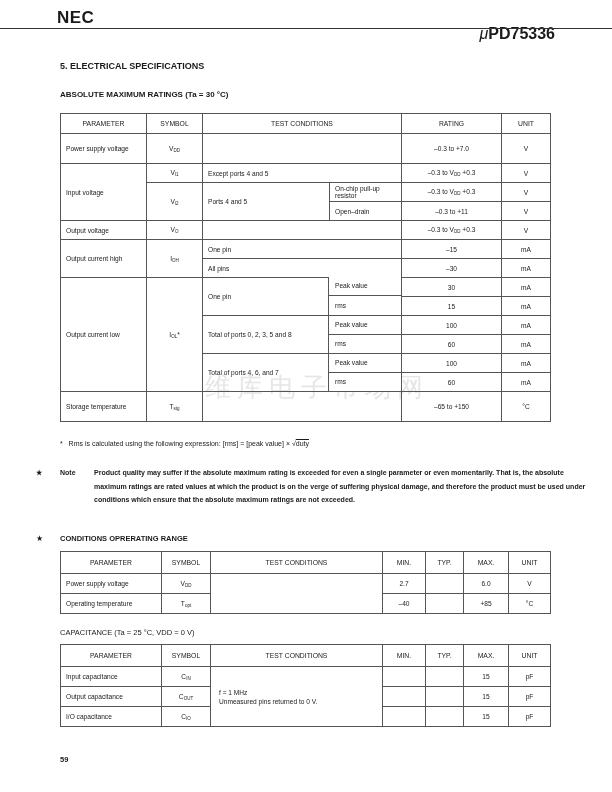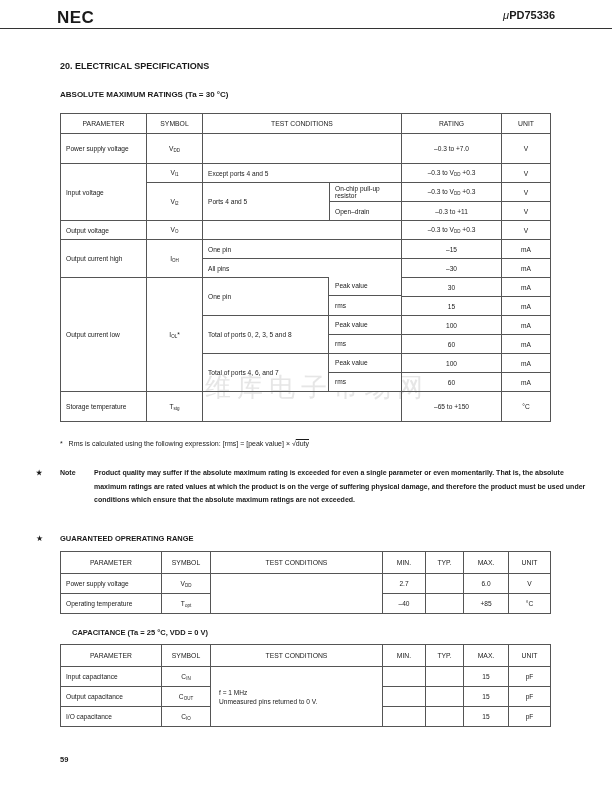--- a/index.html
+++ b/index.html
@@ -1,49 +1,49 @@
 <!DOCTYPE html>
 <html><head>
 <meta charset="utf-8">
 <style>
   html, body { margin: 0; padding: 0; background: #ffffff; }
   body { width: 612px; height: 792px; position: relative; overflow: hidden; font-family: "Liberation Sans", sans-serif; color: #1a1a1a; }
   .abs { position: absolute; }
   .hdr-logo { left: 57px; top: 8px; font-size: 17px; font-weight: bold; letter-spacing: 0.5px; font-family: "Liberation Sans", sans-serif; }
-  .hdr-part { right: 57px; top: 9px; font-size: 11px; font-weight: bold; }
+  .hdr-part { right: 57px; top: 25px; font-size: 16px; font-weight: bold; }
   .hdr-part .mu { font-style: italic; font-weight: normal; }
   .hdr-rule { left: 0; top: 28px; width: 612px; height: 0; border-top: 1.4px solid #333; }
   .sec-title { left: 60px; top: 61px; font-size: 9px; font-weight: bold; }
   .sub-title { left: 60px; top: 90px; font-size: 8px; font-weight: bold; }
   table.spec { position: absolute; border-collapse: collapse; font-size: 6.6px; table-layout: fixed; }
   table.spec td, table.spec th { border: 0.8px solid #555; padding: 0 5px; vertical-align: middle; font-weight: normal; }
   table.spec { border: 1.2px solid #333; }
   table.spec th { text-align: center; font-size: 6.8px; }
   .c { text-align: center; }
   .l { text-align: left; }
   sub { font-size: 4.5px; vertical-align: -1px; }
   .note { left: 36px; top: 466px; width: 520px; font-size: 7px; font-weight: bold; line-height: 13.5px; }
   .note .star { position: absolute; left: 0; top: 0; }
   .note .label { position: absolute; left: 24px; top: 0; }
   .note .body { position: absolute; left: 58px; top: 0; width: 500px; }
   .rms-expr { left: 60px; top: 440px; font-size: 7px; }
   .watermark { left: 205px; top: 370px; font-size: 26px; color: #e6e6e6; letter-spacing: 6px; font-family: "DejaVu Serif", serif; white-space: nowrap; z-index: 0; }
   .pagenum { left: 60px; top: 755px; font-size: 7.5px; font-weight: bold; }
   .g-title { left: 60px; top: 534px; font-size: 7.5px; font-weight: bold; }
-  .c-title { left: 60px; top: 628px; font-size: 7.5px; font-weight: bold; margin-left: 12px; }
+  .c-title { left: 60px; top: 628px; font-size: 7.5px; font-weight: normal; }
   .sqrt { text-decoration: overline; }
 </style>
 </head>
 <body>
 
 <div class="abs hdr-logo">NEC</div>
 <div class="abs hdr-part"><span class="mu">μ</span><span>PD75336</span></div>
 <div class="abs hdr-rule"></div>
 
-<div class="abs sec-title">20. ELECTRICAL SPECIFICATIONS</div>
+<div class="abs sec-title">5. ELECTRICAL SPECIFICATIONS</div>
 <div class="abs sub-title">ABSOLUTE MAXIMUM RATINGS (Ta = 30 °C)</div>
 
 <div class="abs watermark">维库电子市场网</div>
 
 <table class="spec" style="left:60px; top:113px; width:490px;">
   <colgroup>
     <col style="width:86px">
       <col style="width:56px">
       <col style="width:93px">
       <col style="width:34px">
@@ -158,21 +158,21 @@
   <span>Rms is calculated using the following expression:  [rms] = [peak value] × </span><span>√</span><span class="sqrt">duty</span>
 </div>
 
 <div class="abs note" style="height:56px;">
   <span class="star">★</span>
   <span class="label">Note</span>
   <span class="body">Product quality may suffer if the absolute maximum rating is exceeded for even a single parameter or even momentarily. That is, the absolute maximum ratings are rated values at which the product is on the verge of suffering physical damage, and therefore the product must be used under conditions which ensure that the absolute maximum ratings are not exceeded.</span>
 </div>
 
 <div class="abs" style="left:36px; top:534px; font-size:8px;">★</div>
-<div class="abs g-title">GUARANTEED OPRERATING RANGE</div>
+<div class="abs g-title">CONDITIONS OPRERATING RANGE</div>
 <table class="spec" style="left:60px; top:551px; width:490px;">
   <colgroup>
     <col style="width:101px">
       <col style="width:49px">
       <col style="width:172px">
       <col style="width:43px">
       <col style="width:38px">
       <col style="width:45px">
       <col style="width:42px">
   </colgroup>

